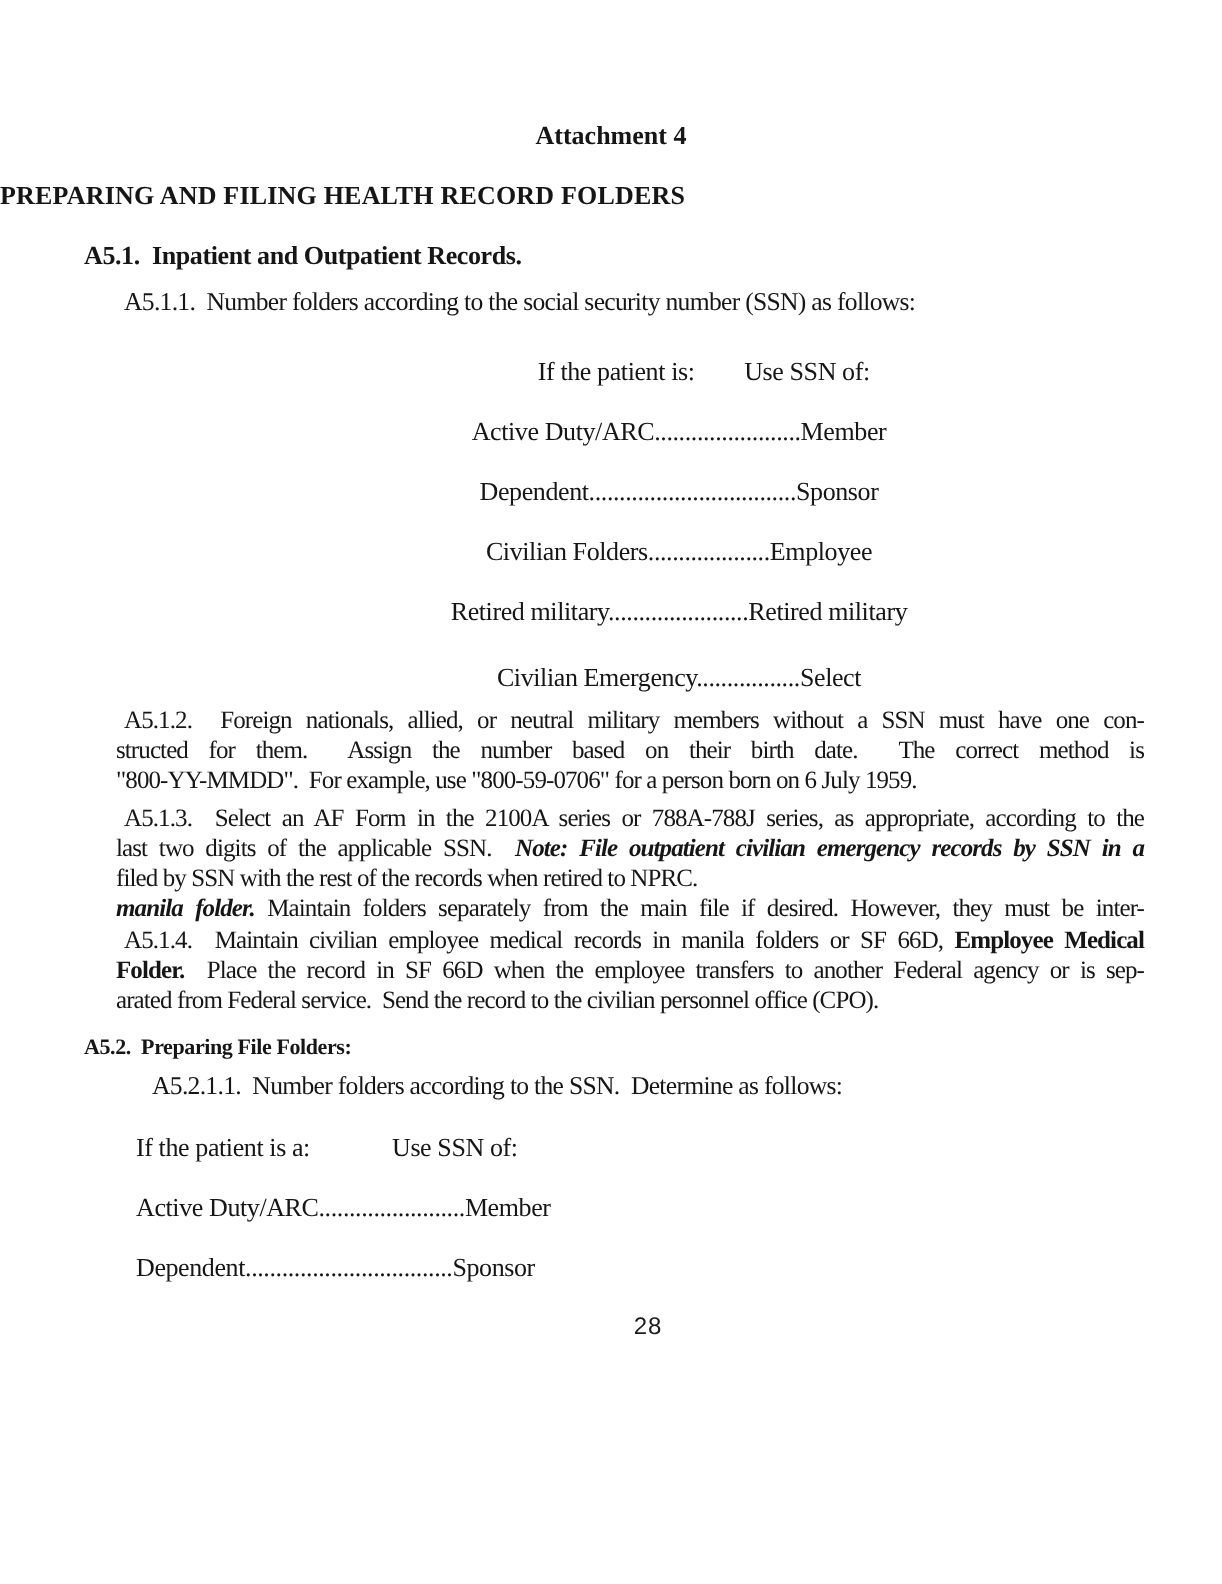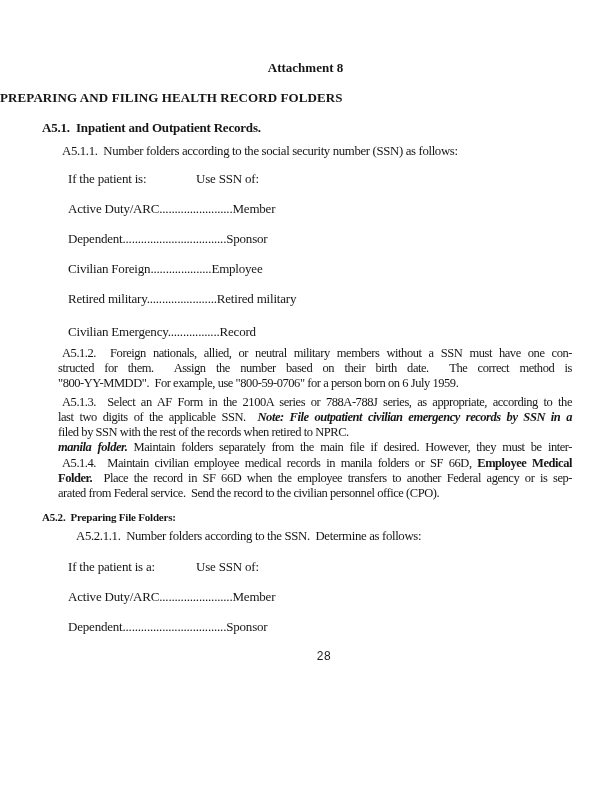--- a/index.html
+++ b/index.html
@@ -13,21 +13,21 @@
     color:#161616;
     overflow:hidden;
   }
   .att{ text-align:center; font-weight:700; font-size:13px; line-height:16px; }
   .title{ font-weight:700; font-size:13px; line-height:16px; margin-top:14px; letter-spacing:0.1px; }
   .h1{ font-weight:700; font-size:13px; line-height:16px; margin:14px 0 0 42px; letter-spacing:-0.2px; }
   .h2{ font-weight:700; font-size:11px; line-height:16px; margin:8px 0 0 42px; letter-spacing:-0.2px; }
   .p-intro{ font-size:12.8px; line-height:16px; margin:7px 0 0 62px; letter-spacing:-0.35px; }
   .p-intro2{ font-size:12.8px; line-height:16px; margin:3px 0 0 76px; letter-spacing:-0.35px; }
 
-  .tbl{ margin-top:12px; }
+  .tbl{ margin-top:19px;text-align:center; }
   .tbl2{ margin-top:15px; }
   .thead{ margin-left:68px; font-size:13px; line-height:16px; letter-spacing:-0.2px; }
   .thead .c1{ display:inline-block; width:128px; }
   .trow{ margin-left:68px; margin-top:14px; font-size:13px; line-height:16px; letter-spacing:-0.2px; white-space:nowrap; }
   .trow.gap{ margin-top:17px; }
 
   .para{ margin-left:58px; width:514px; font-size:12.5px; line-height:15px; letter-spacing:-0.45px; }
   .para .ln{ white-space:nowrap; }
   .para .j{ text-align:justify; text-align-last:justify; text-justify:inter-word; }
   .para .ind{ text-indent:4px; }
@@ -39,35 +39,35 @@
     margin-top:14px; text-align:center;
     font-family:"Liberation Sans","DejaVu Sans",sans-serif;
     font-size:12px; letter-spacing:0.5px; color:#1c1c1c;padding-left:37px;
   }
 </style>
 </head>
 <body>
 
 <div class="page">
 
-  <div class="att">Attachment 8</div>
+  <div class="att">Attachment 4</div>
   <div class="title">PREPARING AND FILING HEALTH RECORD FOLDERS</div>
 
   <div class="h1">A5.1.&nbsp; Inpatient and Outpatient Records.</div>
   <div class="p-intro">A5.1.1.&nbsp; Number folders according to the social security number (SSN) as follows:</div>
 
   <div class="tbl">
     <div class="thead">
       <span class="c1">If the patient is:</span><span>Use SSN of:</span>
     </div>
     <div class="trow"><span>Active Duty/ARC</span><span>........................</span><span>Member</span></div>
     <div class="trow"><span>Dependent</span><span>..................................</span><span>Sponsor</span></div>
-    <div class="trow"><span>Civilian Foreign</span><span>....................</span><span>Employee</span></div>
+    <div class="trow"><span>Civilian Folders</span><span>....................</span><span>Employee</span></div>
     <div class="trow"><span>Retired military</span><span>.......................</span><span>Retired military</span></div>
-    <div class="trow gap"><span>Civilian Emergency</span><span>.................</span><span>Record</span></div>
+    <div class="trow gap"><span>Civilian Emergency</span><span>.................</span><span>Select</span></div>
   </div>
 
   <div class="para mt6">
     <div class="ln j ind">A5.1.2.&nbsp; Foreign nationals, allied, or neutral military members without a SSN must have one con-</div>
     <div class="ln j">structed for them.&nbsp; Assign the number based on their birth date.&nbsp; The correct method is</div>
     <div class="ln">"800-YY-MMDD".&nbsp; For example, use "800-59-0706" for a person born on 6 July 1959.</div>
   </div>
 
   <div class="para mt4">
     <div class="ln j ind">A5.1.3.&nbsp; Select an AF Form in the 2100A series or 788A-788J series, as appropriate, according to the</div>

